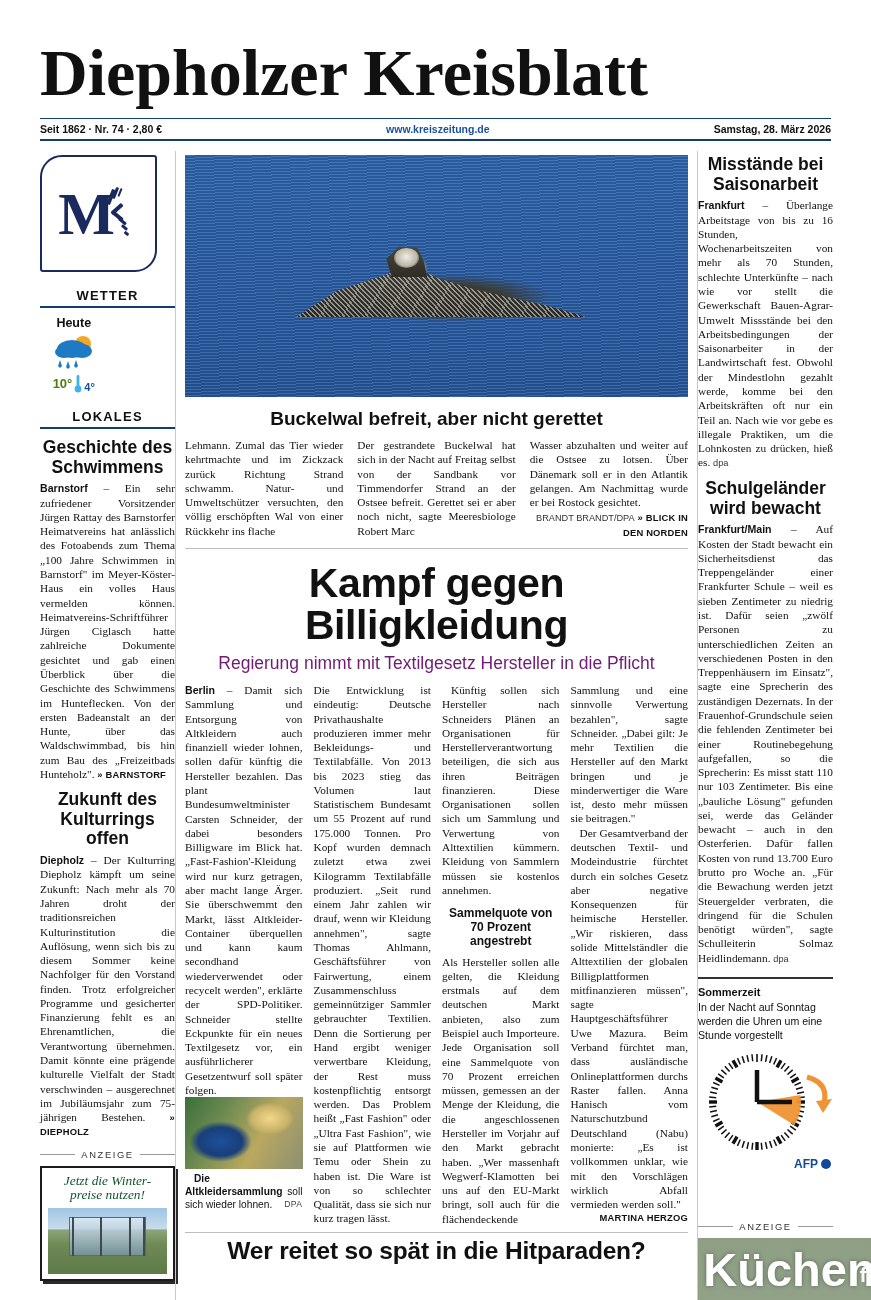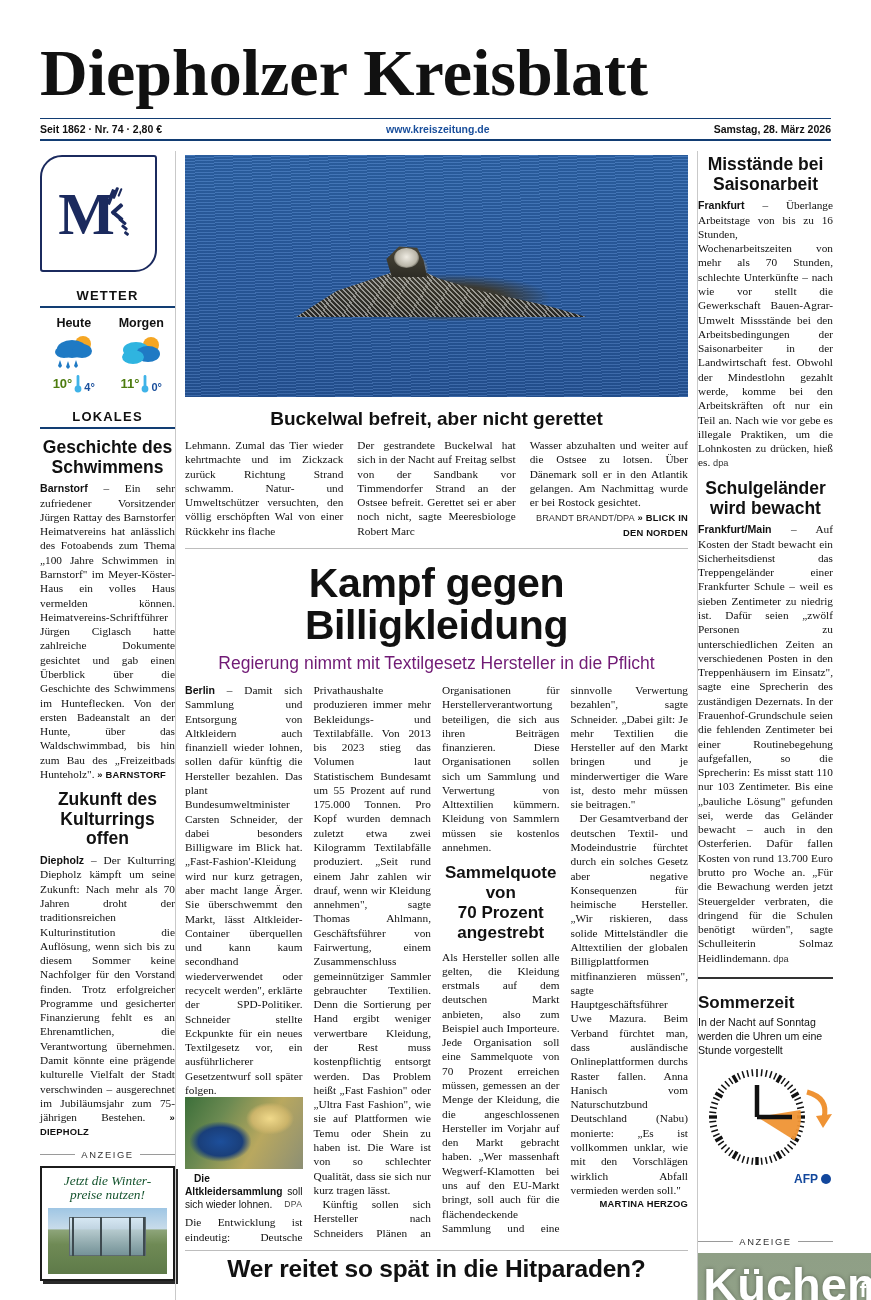--- a/index.html
+++ b/index.html
@@ -191,29 +191,29 @@
   .fig-cap {
     font-family: "Liberation Sans", sans-serif;
     font-size: 10.2px; line-height: 1.25; margin-top: 4px; color: #111;
     text-align: justify;
   }
   .fig-cap b { font-weight: 700; }
   .fig-cap .dpa { float: right; font-size: 8.6px; color: #444; letter-spacing: .4px; }
 
   .subhead-ctr {
     font-family: "Liberation Sans", sans-serif;
-    font-weight: 700; font-size: 17px; text-align: center;
+    font-weight: 700; font-size: 12px; text-align: center;
     line-height: 1.18; margin: 9px 0 6px 0; color: #111;
     break-inside: avoid;
   }
 
   
   .st-head {
     font-family: "Liberation Sans", sans-serif;
-    font-weight: 700; font-size: 17px; color: #111; margin-top: 14px;
+    font-weight: 700; font-size: 11px; color: #111; margin-top: 7px;
   }
   .st-sub {
     font-family: "Liberation Sans", sans-serif;
     font-size: 10.6px; line-height: 1.3; color: #111; margin-top: 3px;
   }
   .clock-wrap { position: relative; height: 118px; margin-top: 6px; }
   .clock { position:absolute; left: 6px; top: 0; width: 106px; height: 106px; }
   .afp {
     position: absolute; right: 2px; bottom: -4px;
     font-family: "Liberation Sans", sans-serif;
@@ -343,41 +343,20 @@
             <span class="t-hi">10°</span>
             <span class="thermo">
               <svg width="8" height="19" viewBox="0 0 8 19">
                   <rect x="2.6" y="1" width="2.8" height="12" rx="1.4" fill="#3fb3e8"></rect>
                   <circle cx="4" cy="15" r="3.4" fill="#3fb3e8"></circle>
                 </svg>
             </span>
             <span class="t-lo">4°</span>
           </div>
         </div>
-        <div class="wx">
-          <div class="wx-day">Morgen</div>
-          <div class="wx-icon">
-            <svg width="52" height="42" viewBox="0 0 52 42">
-              <circle cx="36" cy="13" r="8" fill="#f5a623"></circle>
-              <ellipse cx="21" cy="18" rx="13" ry="8" fill="#2fb4e0"></ellipse>
-              <ellipse cx="33" cy="22" rx="12" ry="8" fill="#1f7ac4"></ellipse>
-              <ellipse cx="18" cy="25" rx="11" ry="7" fill="#2fb4e0"></ellipse>
-            </svg>
-          </div>
-          <div class="wx-temps">
-            <span class="t-hi">11°</span>
-            <span class="thermo">
-              <svg width="8" height="19" viewBox="0 0 8 19">
-                  <rect x="2.6" y="1" width="2.8" height="12" rx="1.4" fill="#3fb3e8"></rect>
-                  <circle cx="4" cy="15" r="3.4" fill="#3fb3e8"></circle>
-                </svg>
-            </span>
-            <span class="t-lo">0°</span>
-          </div>
-        </div>
       </div>
 
       <div class="sect-head">LOKALES</div>
       <div class="sect-rule"></div>
 
       <div class="hl-local">Geschichte des Schwimmens</div>
       <div class="body-txt"><span class="lead">Barnstorf</span><span> – Ein sehr zufriedener Vorsitzender Jürgen Rattay des Barnstorfer Heimatvereins hat anlässlich des Fotoabends zum Thema „100 Jahre Schwimmen in Barnstorf" im Meyer-Köster-Haus ein volles Haus vermelden können. Heimatvereins-Schriftführer Jürgen Ciglasch hatte zahlreiche Dokumente gesichtet und gab einen Überblick über die Geschichte des Schwimmens im Hunteflecken. Von der ersten Badeanstalt an der Hunte, über das Waldschwimmbad, bis hin zum Bau des „Freizeitbads Hunteholz".</span> <span class="credit-bold">» BARNSTORF</span></div>
 
       <div class="hl-local">Zukunft des Kulturrings offen</div>
       <div class="body-txt"><span class="lead">Diepholz</span><span> – Der Kulturring Diepholz kämpft um seine Zukunft: Nach mehr als 70 Jahren droht der traditionsreichen Kulturinstitution die Auflösung, wenn sich bis zu diesem Sommer keine Nachfolger für den Vorstand finden. Trotz erfolgreicher Programme und gesicherter Finanzierung fehlt es an Ehrenamtlichen, die Verantwortung übernehmen. Damit könnte eine prägende kulturelle Vielfalt der Stadt verschwinden – ausgerechnet im Jubiläumsjahr zum 75-jährigen Bestehen.</span> <span class="credit-bold">» DIEPHOLZ</span></div>

